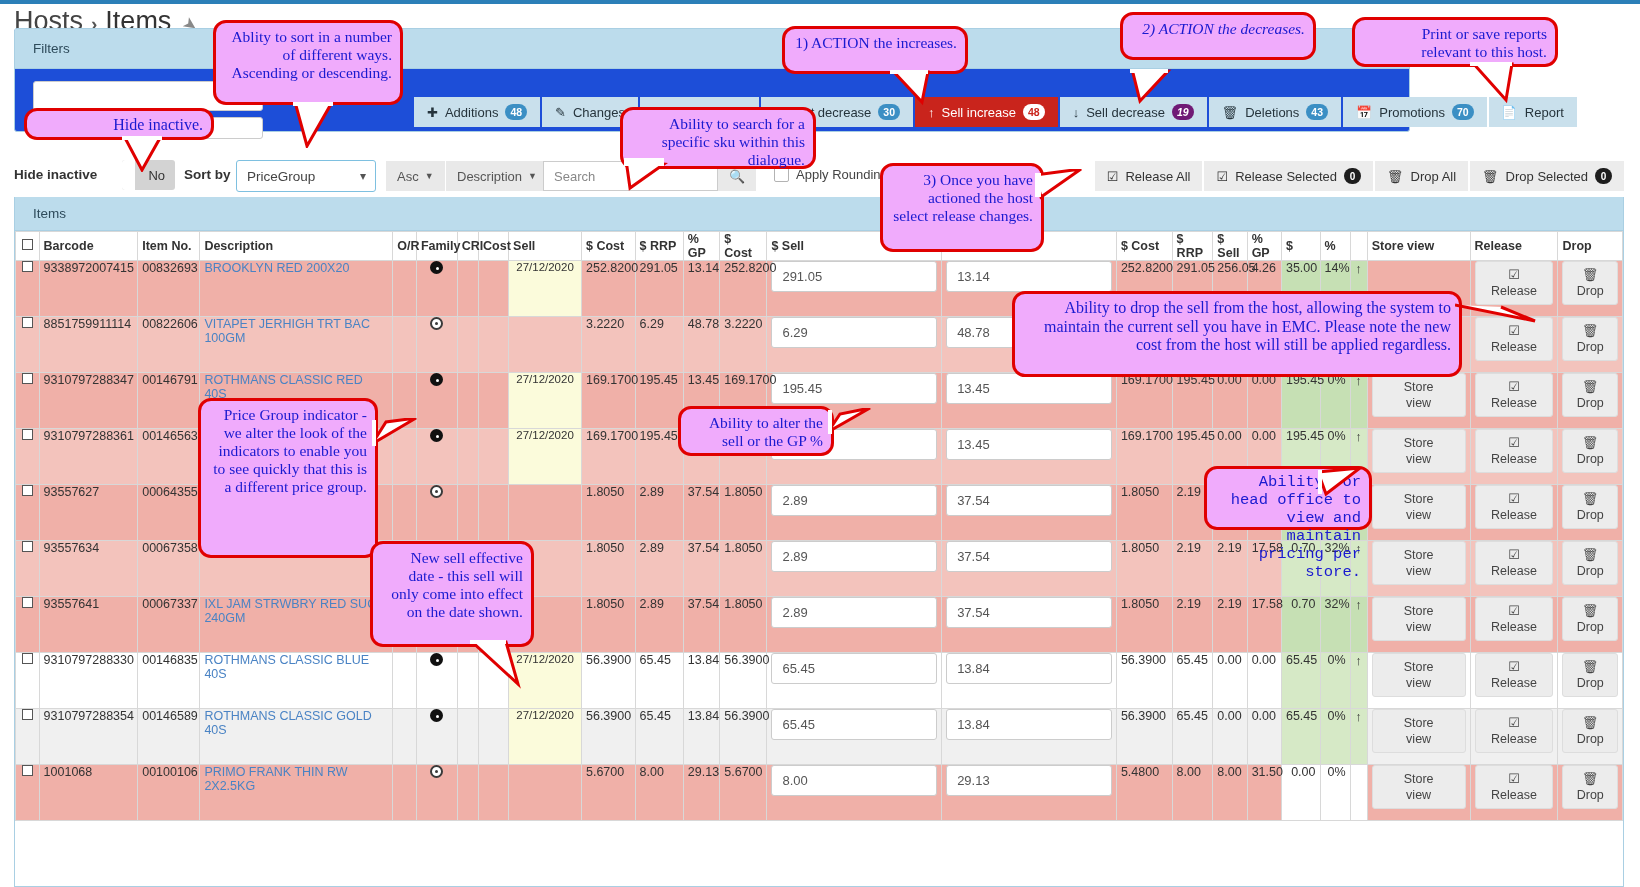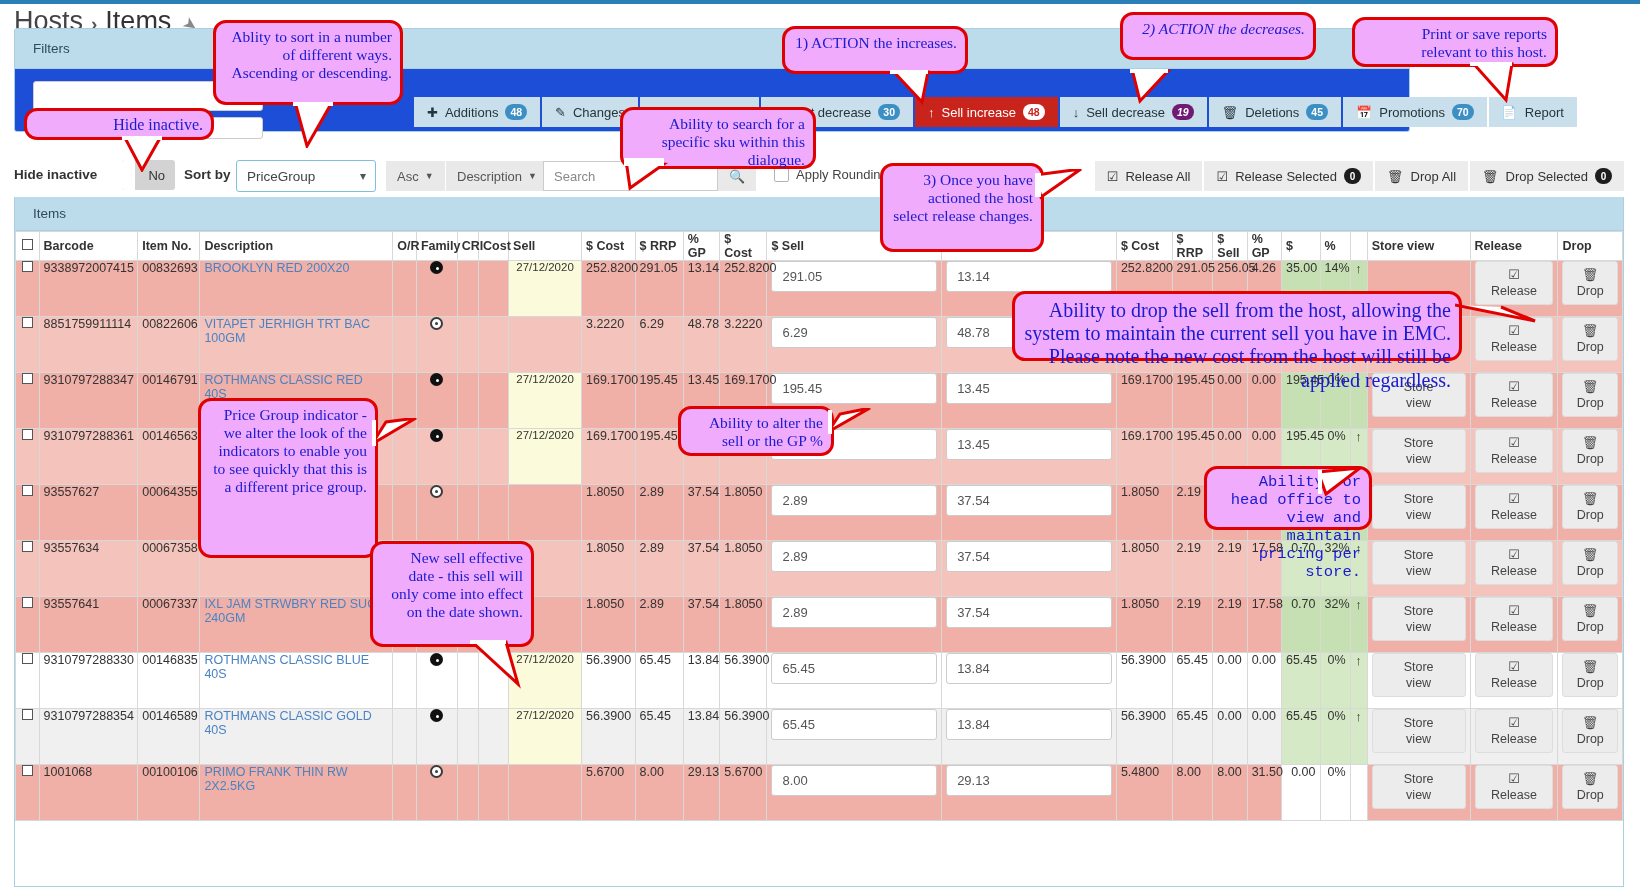--- a/index.html
+++ b/index.html
@@ -205,21 +205,21 @@
       <span class="badge white">48</span>
     </div>
     <div class="abtn">
       <span class="ico">↓</span>
       <span>Sell decrease</span>
       <span class="badge rd">19</span>
     </div>
     <div class="abtn">
       <span class="ico">🗑</span>
       <span>Deletions</span>
-      <span class="badge">45</span>
+      <span class="badge">43</span>
     </div>
     <div class="abtn">
       <span class="ico">📅</span>
       <span>Promotions</span>
       <span class="badge">70</span>
     </div>
     <div class="abtn">
       <span class="ico">📄</span>
       <span>Report</span>
     </div>
@@ -839,21 +839,21 @@
 </div>
 
 <div class="callout" style="left:880px; top:163px; width:164px; height:89px;">3) Once you have actioned the host select release changes.</div>
 <div class="tail" style="left:1035px; top:169px;">
   <svg width="50" height="32">
       <polygon points="0,6 46,0 6,28" fill="#fff" stroke="#e00000" stroke-width="3"></polygon>
       <rect x="-4" y="4" width="10" height="24" fill="#fff"></rect>
     </svg>
 </div>
 
-<div class="callout" style="left:1012px; top:291px; width:450px; height:70px; font-size:20px;">Ability to drop the sell from the host, allowing the system to maintain the current sell you have in EMC.  Please note the new cost from the host will still be applied regardless.</div>
+<div class="callout" style="left:1012px; top:291px; width:450px; height:86px; font-size:16px;">Ability to drop the sell from the host, allowing the system to maintain the current sell you have in EMC.  Please note the new cost from the host will still be applied regardless.</div>
 <div class="tail" style="left:1455px; top:297px;">
   <svg width="86" height="42">
       <polyline points="0,8 80,24 46,10" fill="#fff" stroke="#e00000" stroke-width="3"></polyline>
     </svg>
 </div>
 
 <div class="callout" style="left:198px; top:398px; width:180px; height:160px;">Price Group indicator - we alter the look of the indicators to enable you to see quickly that this is a different price group.</div>
 <div class="tail" style="left:372px; top:418px;">
   <svg width="48" height="36">
       <polygon points="0,26 44,0 14,4" fill="#fff" stroke="#e00000" stroke-width="3"></polygon>

